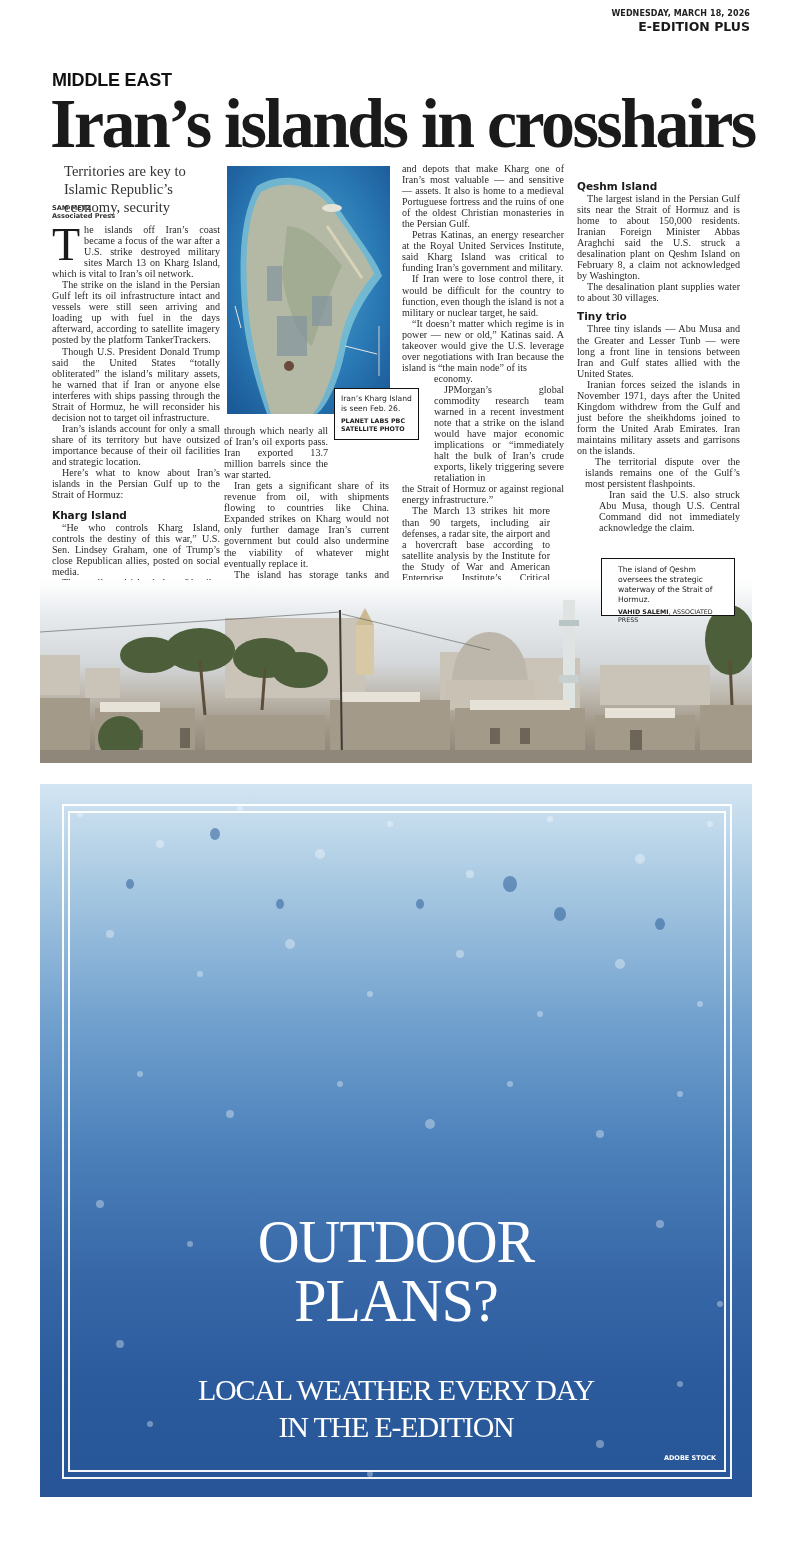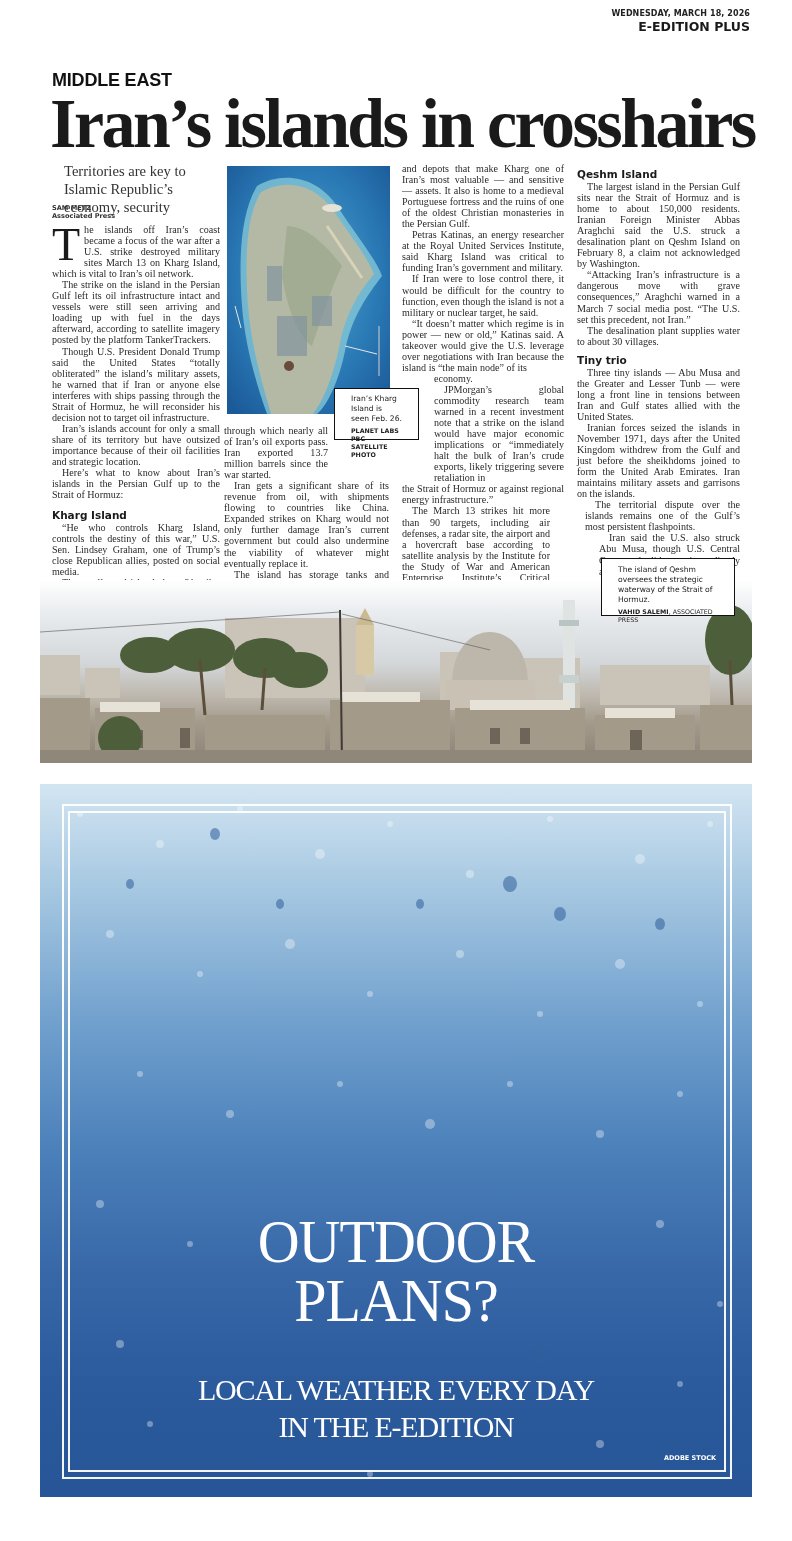--- a/index.html
+++ b/index.html
@@ -84,21 +84,21 @@
       <rect x="50" y="150" width="30" height="40"></rect>
       <rect x="85" y="130" width="20" height="30"></rect>
       <rect x="40" y="100" width="15" height="35"></rect>
     </g>
     <circle cx="62" cy="200" r="5" fill="#6a4a3a"></circle>
     <line x1="118" y1="180" x2="150" y2="188" stroke="#e8e8e8" stroke-width="1"></line>
     <line x1="8" y1="140" x2="14" y2="162" stroke="#e8e8e8" stroke-width="1"></line>
     <line x1="152" y1="160" x2="152" y2="210" stroke="#d0d0d0" stroke-width="1"></line>
   </svg>
 </div>
-<div class="caption-box" style="left:334px; top:388px; width:85px; height:52px; padding:5px 16px;">
+<div class="caption-box" style="left:334px; top:388px; width:85px; height:52px; padding:5px 6px;">
   <div class="ct">Iran’s Kharg Island is seen Feb. 26.</div>
   <div class="cc">PLANET LABS PBC SATELLITE PHOTO</div>
 </div>
 
 <div class="col" style="left:224px; top:425px; width:165px;">
   <p class="noind" style="width:104px; text-align:justify; margin-bottom:0;">through which nearly all of Iran’s oil exports pass. Iran exported 13.7 million barrels since the war started.</p>
   <p>Iran gets a significant share of its revenue from oil, with shipments flowing to countries like China. Expanded strikes on Kharg would not only further damage Iran’s current government but could also undermine the viability of whatever might eventually replace it.</p>
   <p>The island has storage tanks and housing for thousands of workers. Gazelles roam freely near the refineries</p>
 </div>
 
@@ -107,23 +107,22 @@
   <p>Petras Katinas, an energy researcher at the Royal United Services Institute, said Kharg Island was critical to funding Iran’s government and military.</p>
   <p>If Iran were to lose control there, it would be difficult for the country to function, even though the island is not a military or nuclear target, he said.</p>
   <p>“It doesn’t matter which regime is in power — new or old,” Katinas said. A takeover would give the U.S. leverage over negotiations with Iran because the island is “the main node” of its</p>
   <p class="noind" style="margin-left:32px;">economy.</p>
   <p style="margin-left:32px;">JPMorgan’s global commodity research team warned in a recent investment note that a strike on the island would have major economic implications or “immediately halt the bulk of Iran’s crude exports, likely triggering severe retaliation in</p>
   <p class="noind">the Strait of Hormuz or against regional energy infrastructure.”</p>
   <p style="width:148px;">The March 13 strikes hit more than 90 targets, including air defenses, a radar site, the airport and a hovercraft base according to satellite analysis by the Institute for the Study of War and American Enterprise Institute’s Critical Threats Project.</p>
 </div>
 
 <div class="col" style="left:577px; top:163px; width:163px;">
-  <p class="sec-head" style="margin-top:4px;">Qeshm Island</p>
+  <p class="sec-head" style="margin-top:16px;">Qeshm Island</p>
   <p>The largest island in the Persian Gulf sits near the Strait of Hormuz and is home to about 150,000 residents. Iranian Foreign Minister Abbas Araghchi said the U.S. struck a desalination plant on Qeshm Island on February 8, a claim not acknowledged by Washington.</p>
-  <p>“Attacking Iran’s infrastructure is a dangerous move with grave consequences,” Araghchi warned in a March 7 social media post. “The U.S. set this precedent, not Iran.”</p>
   <p>The desalination plant supplies water to about 30 villages.</p>
   <p class="sec-head" style="margin-top:6px;">Tiny trio</p>
   <p>Three tiny islands — Abu Musa and the Greater and Lesser Tunb — were long a front line in tensions between Iran and Gulf states allied with the United States.</p>
   <p>Iranian forces seized the islands in November 1971, days after the United Kingdom withdrew from the Gulf and just before the sheikhdoms joined to form the United Arab Emirates. Iran maintains military assets and garrisons on the islands.</p>
   <p style="margin-left:8px;">The territorial dispute over the islands remains one of the Gulf’s most persistent flashpoints.</p>
   <p style="margin-left:22px;">Iran said the U.S. also struck Abu Musa, though U.S. Central Command did not immediately acknowledge the claim.</p>
 </div>
 
 <div class="city-photo">
   <svg width="712" height="183" viewBox="0 0 712 183">

